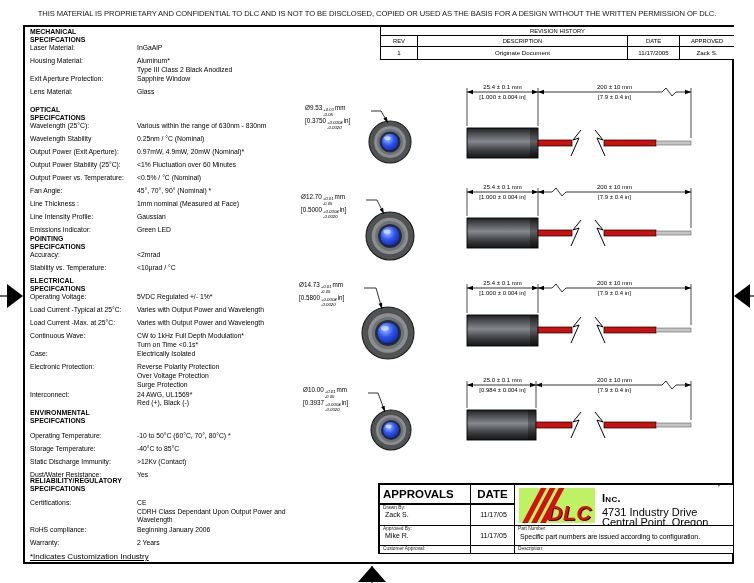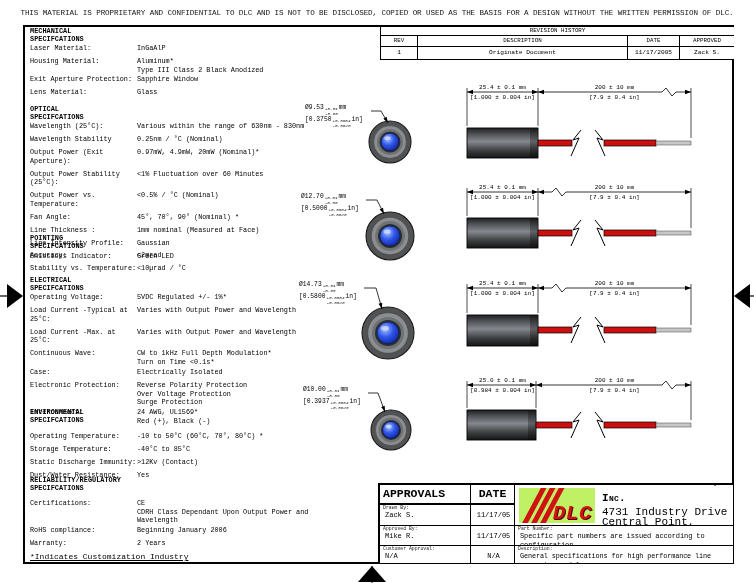--- a/index.html
+++ b/index.html
@@ -1,17 +1,17 @@
 <!DOCTYPE html>
 <html><head>
 <meta charset="utf-8">
 <style>
   html,body{margin:0;padding:0;background:#e8e8e8;}
   .page{position:relative;width:754px;height:583px;background:#ffffff;overflow:hidden;
-        font-family:Liberation Mono, monospace;color:#000;}
+        font-family:Liberation Sans, sans-serif;color:#000;}
   .banner{position:absolute;top:9px;left:0;width:100%;text-align:center;font-size:7.6px;
           letter-spacing:-0.1px;color:#141414;}
   .frame{position:absolute;left:23px;top:25px;width:711px;height:539px;border:2px solid #000;
          box-sizing:border-box;z-index:1;}
   
   .spec{position:absolute;left:30px;width:346px;z-index:2;}
   .sec-title{font-weight:bold;font-size:6.9px;line-height:7.5px;white-space:pre-line;margin-bottom:1px;}
   .spec-row{display:flex;margin-bottom:4.3px;}
   .spec-row.tight{margin-bottom:1px;}
   .spec-label{width:107px;flex:none;font-size:6.8px;line-height:8.7px;}
@@ -21,21 +21,21 @@
   .rev-table{position:absolute;left:380px;top:27px;width:354px;z-index:2;background:#fff;
              border-left:1px solid #000;border-bottom:1px solid #000;box-sizing:border-box;}
   .rev-title{text-align:center;font-size:5.8px;line-height:8px;border-bottom:1px solid #000;}
   .rev-grid{display:grid;grid-template-columns:37px 210px 52px 1fr;}
   .rev-cell{border-right:1px solid #000;text-align:center;font-size:6.2px;line-height:9px;
             overflow:hidden;white-space:nowrap;}
   .rev-cell:last-child{border-right:none;}
   .rev-head .rev-cell{line-height:10px;border-bottom:1px solid #000;font-size:5.8px;}
   .rev-data .rev-cell{line-height:12px;}
   
-  .appr{position:absolute;left:378px;top:483px;width:356px;height:81px;z-index:2;background:#fff;
+  .appr{position:absolute;left:378px;top:483px;width:356px;height:71px;z-index:2;background:#fff;
         border-left:2px solid #000;border-top:2px solid #000;box-sizing:border-box;
         display:grid;grid-template-columns:91px 44px 1fr;grid-template-rows:20px 21px 20px 1fr;}
   .ac{border-right:1px solid #000;border-bottom:1px solid #000;padding:0 3px;box-sizing:border-box;overflow:hidden;}
   .ac.hdr{font-weight:bold;font-size:11.5px;line-height:18px;border-bottom:2px solid #000;}
   .ac.hdr.ctr{text-align:center;padding:0;}
   .ac .tiny{font-size:4.8px;line-height:6px;color:#222;display:block;}
   .ac .val{font-size:7px;line-height:8px;display:block;padding-left:2px;}
   .ac.datecell{text-align:center;}
   .ac.datecell .val{padding-top:6px;}
   .logo-cell{grid-column:3/4;grid-row:1/3;display:flex;align-items:center;gap:7px;padding:2px 4px;}

